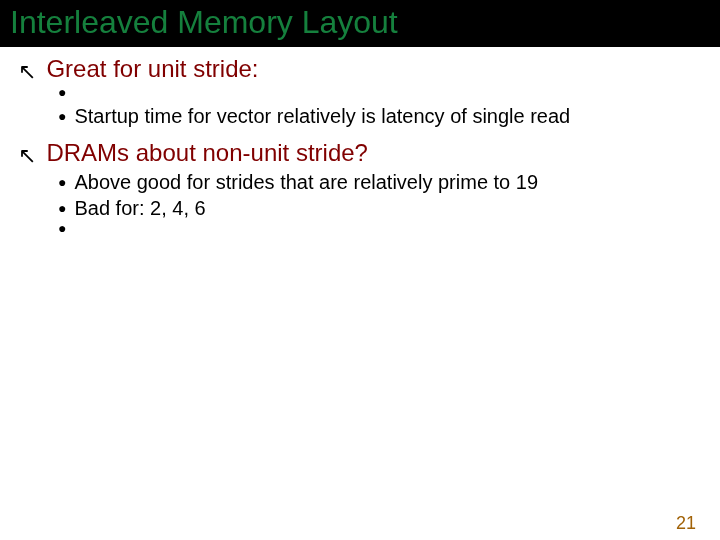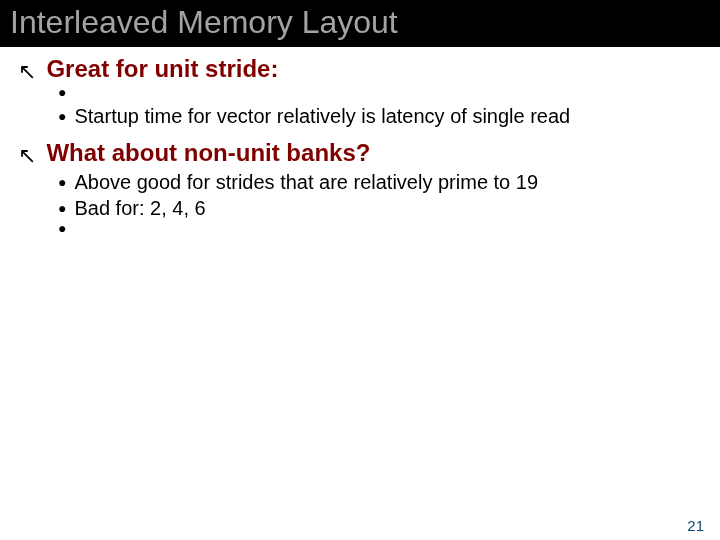--- a/index.html
+++ b/index.html
@@ -1,29 +1,29 @@
 <!DOCTYPE html>
 <html><head>
 <meta charset="utf-8">
 <style>
   * { margin: 0; padding: 0; box-sizing: border-box; }
   html, body { width: 720px; height: 540px; background: #fff; font-family: Tahoma, Verdana, Geneva, sans-serif; overflow: hidden; }
   .slide { width: 720px; height: 540px; position: relative; }
-  .title-bar { background: #000; color: #a3a3a3; padding: 4px 10px 6px 10px; }
+  .title-bar { background: #000; color: #15803d; padding: 4px 10px 6px 10px; }
   .title-bar h1 { font-size: 32px; font-weight: 400; font-family: Tahoma, sans-serif; }
   .content { padding: 8px 18px 0 18px; }
   .lvl1 { list-style: none; }
   .lvl1 > li { margin-bottom: 4px; }
   .lvl1-row { display: flex; align-items: baseline; gap: 10px; }
   .arrow-icon { font-size: 22px; color: #000; line-height: 1; position: relative; top: 2px; }
-  .lvl1-text { font-size: 24px; color: #800000; font-weight: 700; }
+  .lvl1-text { font-size: 24px; color: #800000; font-weight: 400; }
   .lvl2 { list-style: none; padding: 2px 0 6px 40px; }
   .lvl2 > li { display: flex; align-items: baseline; gap: 8px; font-size: 20px; color: #000; line-height: 1.3; }
   .dot-icon { font-size: 14px; position: relative; top: -2px; }
-  .page-num { position: absolute; right: 16px; bottom: 6px; font-size: 15px; color: #0c4a6e; }
+  .page-num { position: absolute; right: 24px; bottom: 6px; font-size: 18px; color: #a16207; }
 </style>
 </head>
 <body>
 
 <div class="slide">
   <div class="title-bar">
     <h1>Interleaved Memory Layout</h1>
   </div>
   <div class="content">
     <ul class="lvl1">
@@ -40,21 +40,21 @@
           <li>
             <span class="dot-icon">●</span>
             <span>Startup time for vector relatively is latency of single read</span>
           </li>
         </ul>
       </li>
 
       <li>
         <div class="lvl1-row">
           <span class="arrow-icon">↖</span>
-          <span class="lvl1-text">What about non-unit banks?</span>
+          <span class="lvl1-text">DRAMs about non-unit stride?</span>
         </div>
         <ul class="lvl2">
           <li>
             <span class="dot-icon">●</span>
             <span>Above good for strides that are relatively prime to 19</span>
           </li>
           <li>
             <span class="dot-icon">●</span>
             <span>Bad for: 2, 4, 6</span>
           </li>

